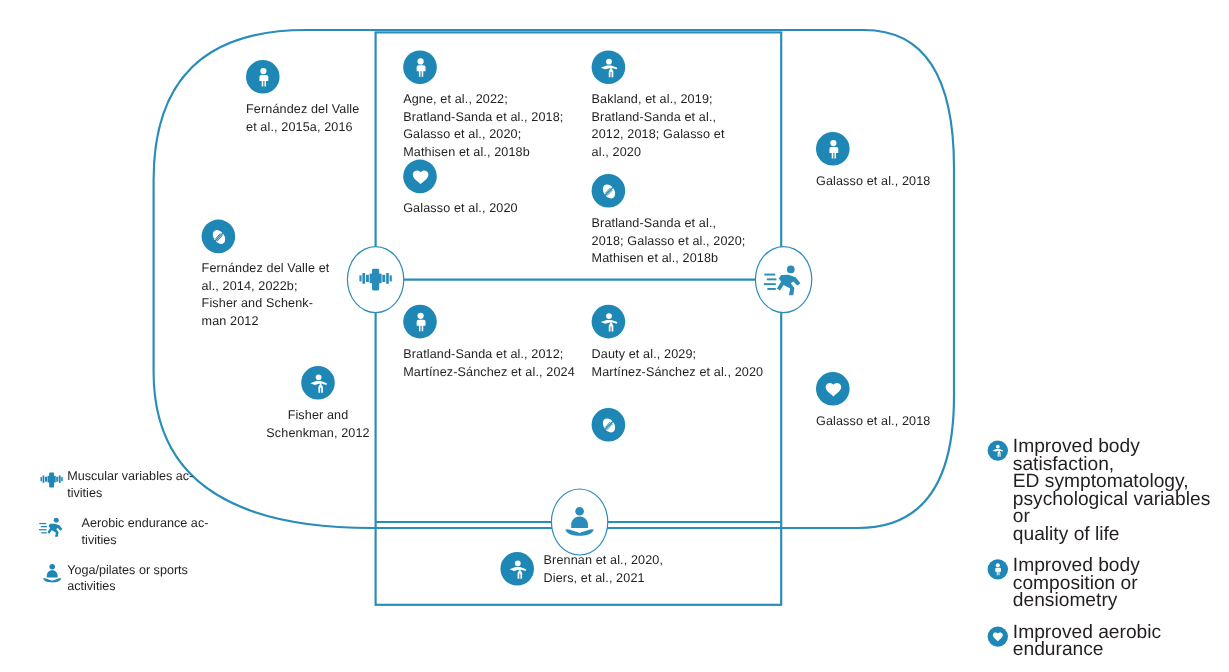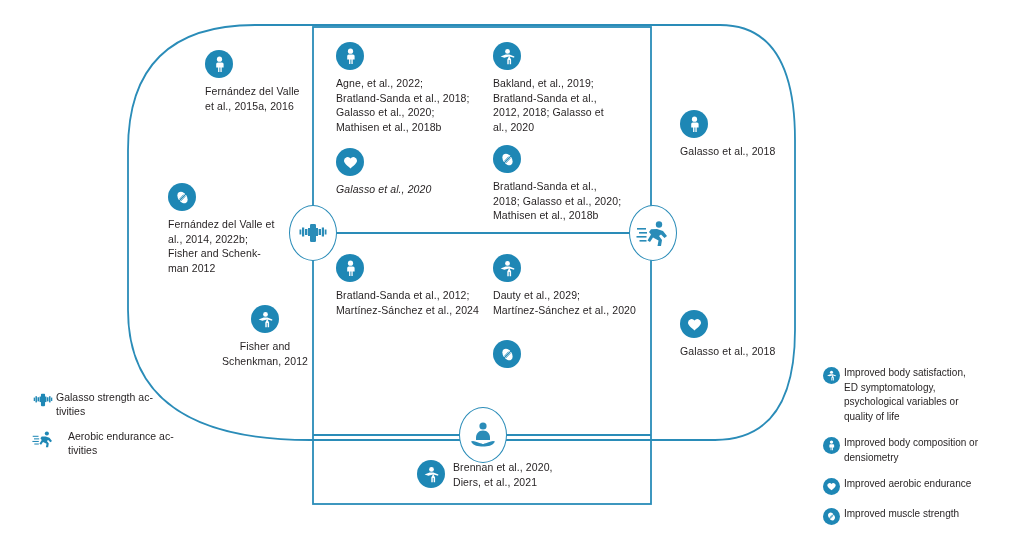--- a/index.html
+++ b/index.html
@@ -51,21 +51,21 @@
   
   #legend-left{position:absolute;left:30px;top:390px;width:190px;}
   #legend-left .lrow{display:flex;align-items:flex-start;margin-bottom:11px;}
   #legend-left .lico{width:26px;flex:0 0 26px;display:flex;justify-content:center;padding-top:1px;}
   #legend-left .ltxt{font-size:10.5px;line-height:14px;color:#231f20;}
 
   
   #legend-right{position:absolute;left:818px;top:366px;width:200px;}
   #legend-right .rrow{display:flex;align-items:flex-start;margin-bottom:12px;}
   #legend-right .rico{width:26px;flex:0 0 26px;display:flex;justify-content:center;padding-top:1px;}
-  #legend-right .rtxt{font-size:10px;line-height:14.5px;color:#231f20;}
+  #legend-right .rtxt{font-size:16px;line-height:14.5px;color:#231f20;}
   .minibadge{width:17px;height:17px;border-radius:50%;background:#1e87b5;display:flex;align-items:center;justify-content:center;}
   .minibadge svg{display:block;}
 </style>
 </head>
 <body>
 
 <div id="stage">
 
   <svg class="layer" viewBox="0 0 1024 560">
 
@@ -160,21 +160,21 @@
           <circle cx="8.5" cy="3.2" r="2.6" fill="#fff"></circle>
           <path d="M6 6.4 h5 a1.6 1.6 0 0 1 1.6 1.6 v3.4 h-1.9 v4.6 h-1.3 v-4.6 h-1 v4.6 h-1.3 v-4.6 h-1.9 v-3.4 a1.6 1.6 0 0 1 1.6 -1.6 z" fill="#fff"></path>
         </svg>
     </div>
     <div class="cite" style="white-space:pre-line;">Agne, et al., 2022;
 Bratland-Sanda et al., 2018;
 Galasso et al., 2020;
 Mathisen et al., 2018b</div>
   </div>
 
-  <div class="node stack" style="left:336px;top:148px;width:160px;font-style:italic;">
+  <div class="node stack" style="left:336px;top:133px;width:160px;">
     <div class="badge">
       <svg width="17" height="17" viewBox="0 0 17 17">
           <path d="M8.5 14.4 C 4.2 10.8 2 9 2 6.6 A 3.6 3.6 0 0 1 8.5 4.6 A 3.6 3.6 0 0 1 15 6.6 C 15 9 12.8 10.8 8.5 14.4 Z" fill="#fff"></path>
         </svg>
     </div>
     <div class="cite" style="white-space:pre-line;">Galasso et al., 2020</div>
   </div>
 
   <div class="node stack" style="left:493px;top:42px;width:140px;">
     <div class="badge">
@@ -275,36 +275,48 @@
           <rect x="13" y="4" width="6" height="18" rx="1.2" fill="#1e87b5"></rect>
           <rect x="11" y="8" width="10" height="8" fill="#1e87b5"></rect>
           <rect x="8" y="9" width="2.4" height="6" fill="#1e87b5"></rect>
           <rect x="5" y="7.5" width="2.2" height="9" fill="#1e87b5"></rect>
           <rect x="2.5" y="9.5" width="1.8" height="5" fill="#1e87b5"></rect>
           <rect x="21.6" y="9" width="2.4" height="6" fill="#1e87b5"></rect>
           <rect x="24.8" y="7.5" width="2.2" height="9" fill="#1e87b5"></rect>
           <rect x="27.7" y="9.5" width="1.8" height="5" fill="#1e87b5"></rect>
         </svg>
       </div>
-      <div class="ltxt" style="white-space:pre-line;">Galasso strength ac-
+      <div class="ltxt" style="white-space:pre-line;">Muscular variables ac-
 tivities</div>
     </div>
     <div class="lrow">
       <div class="lico">
         <svg width="22" height="18" viewBox="0 0 34 28">
           <circle cx="23" cy="5.5" r="3.2" fill="#1e87b5"></circle>
           <path d="M21 10 L27 12 L31 17 L28.5 19 L25 15.5 L23 17 L26 21 L25 27 L21.5 27 L22.5 21.5 L17 18.5 L14 23 L11.5 21.5 L15 15.5 L13 13 L15 10.2 Z" fill="#1e87b5"></path>
           <rect x="1" y="9" width="9" height="1.6" fill="#1e87b5"></rect>
           <rect x="3" y="13" width="8" height="1.6" fill="#1e87b5"></rect>
           <rect x="0.5" y="17" width="10" height="1.6" fill="#1e87b5"></rect>
           <rect x="3.5" y="21" width="7" height="1.6" fill="#1e87b5"></rect>
         </svg>
       </div>
       <div class="ltxt" style="white-space:pre-line;margin-left:12px;">Aerobic endurance ac-
 tivities</div>
+    </div>
+    <div class="lrow">
+      <div class="lico">
+        <svg width="21" height="18" viewBox="0 0 32 28">
+          <circle cx="16" cy="5" r="3.6" fill="#1e87b5"></circle>
+          <path d="M16 9.5 C 11.5 9.5 9 13 9 16.5 L 9 19 L 23 19 L 23 16.5 C 23 13 20.5 9.5 16 9.5 Z" fill="#1e87b5"></path>
+          <path d="M4 20.5 C 7 18.5 11 22.5 16 22.5 C 21 22.5 25 18.5 28 20.5 C 25.5 25 21 25.5 16 25.5 C 11 25.5 6.5 25 4 20.5 Z" fill="#1e87b5"></path>
+          <circle cx="16" cy="21.5" r="1.6" fill="#ffffff"></circle>
+        </svg>
+      </div>
+      <div class="ltxt" style="white-space:pre-line;">Yoga/pilates or sports
+activities</div>
     </div>
   </div>
 
   <div id="legend-right">
     <div class="rrow">
       <div class="rico">
         <span class="minibadge">
           <svg width="11" height="11" viewBox="0 0 17 17">
               <circle cx="8.5" cy="3.4" r="2.4" fill="#fff"></circle>
               <path d="M1.6 8.4 l5-1.8 h3.8 l5 1.8 -0.35 1.4 -4.55 -1.2 1.6 2.8 v4.9 h-1.45 v-4.2 h-0.9 v4.2 h-1.45 v-4.9 l1.6 -2.8 -4.55 1.2 z" fill="#fff"></path>

